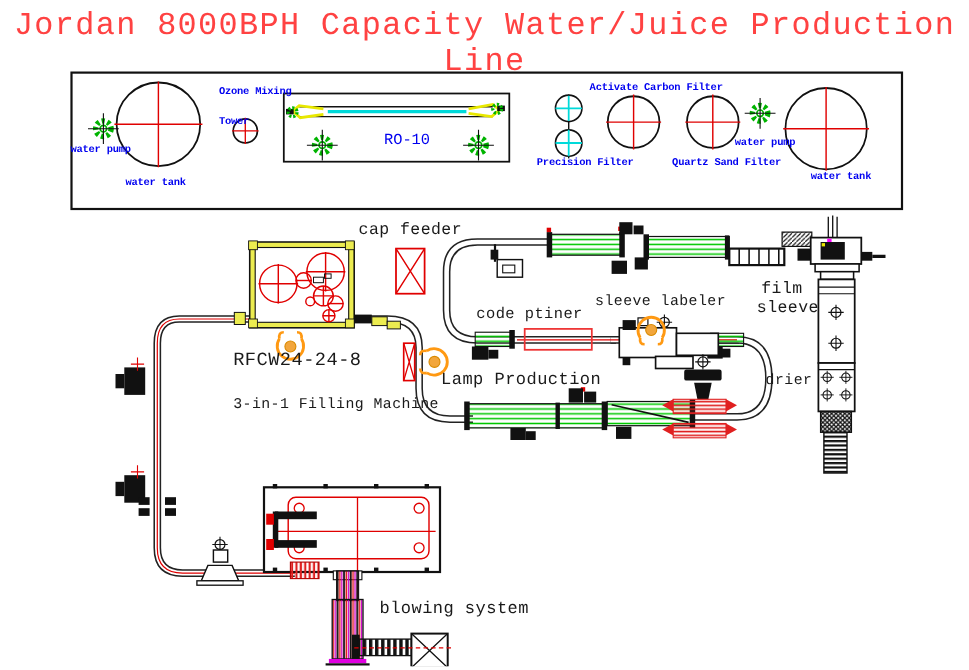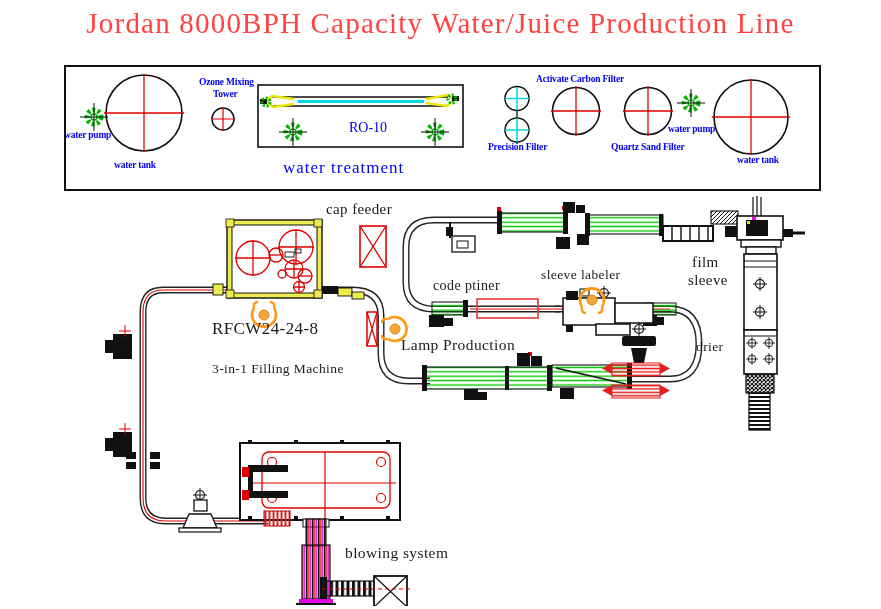--- a/index.html
+++ b/index.html
@@ -1,17 +1,17 @@
 <!DOCTYPE html>
 <html><head>
 <meta charset="utf-8">
 <style>
   html,body{margin:0;padding:0;background:#fff;}
   #stage{position:relative;width:881px;height:606px;background:#fff;overflow:hidden;
-         font-family:Liberation Serif, serif;}
+         font-family:Liberation Mono, monospace;}
   svg{position:absolute;left:0;top:0;}
   .lbl{position:absolute;white-space:nowrap;line-height:1.05;}
   .blue{color:#0000F0;font-weight:bold;font-size:9.5px;letter-spacing:-0.2px;}
   .blue-md{color:#0000F0;font-weight:normal;font-size:14px;}
   .blue-lg{color:#0000F0;font-weight:normal;font-size:17px;letter-spacing:1px;}
   .blk{color:#1a1a1a;font-weight:normal;font-size:15px;letter-spacing:0.4px;}
   .title{position:absolute;left:0;right:0;top:7px;text-align:center;color:#FF4242;
          font-size:29px;letter-spacing:1.2px;font-weight:normal;}
   
   .ro{stroke:#222;stroke-width:7;fill:none;}
@@ -344,23 +344,22 @@
   <use href="#worker" transform="translate(264,314) rotate(180)"></use>
   <use href="#worker" transform="translate(394,329) rotate(90)"></use>
   <use href="#worker" transform="translate(592,301)"></use>
 </svg>
 
 <div class="title">Jordan 8000BPH Capacity Water/Juice Production Line</div>
 
 <div class="lbl blue" style="left:64px;top:131px;">water pump</div>
 <div class="lbl blue" style="left:114px;top:161px;">water tank</div>
 <div class="lbl blue" style="left:199px;top:78px;">Ozone Mixing</div>
-<div class="lbl blue" style="left:199px;top:90px;margin-left:14px;">Tower</div>
+<div class="lbl blue" style="left:199px;top:106px;">Tower</div>
 <div class="lbl blue-md" style="left:349px;top:121px;">RO-10</div>
-<div class="lbl blue-lg" style="left:283px;top:159px;">water treatment</div>
 <div class="lbl blue" style="left:488px;top:143px;">Precision Filter</div>
 <div class="lbl blue" style="left:536px;top:75px;">Activate Carbon Filter</div>
 <div class="lbl blue" style="left:611px;top:143px;">Quartz Sand Filter</div>
 <div class="lbl blue" style="left:668px;top:125px;">water pump</div>
 <div class="lbl blue" style="left:737px;top:156px;">water tank</div>
 
 <div class="lbl blk" style="left:316px;top:202px;margin-left:10px;">cap feeder</div>
 <div class="lbl blk" style="left:212px;top:320px;font-size:17px;">RFCW24-24-8</div>
 <div class="lbl blk" style="left:212px;top:362px;font-size:13.5px;">3-in-1 Filling Machine</div>
 <div class="lbl blk" style="left:433px;top:279px;font-size:14px;text-align:right;">code ptiner</div>

